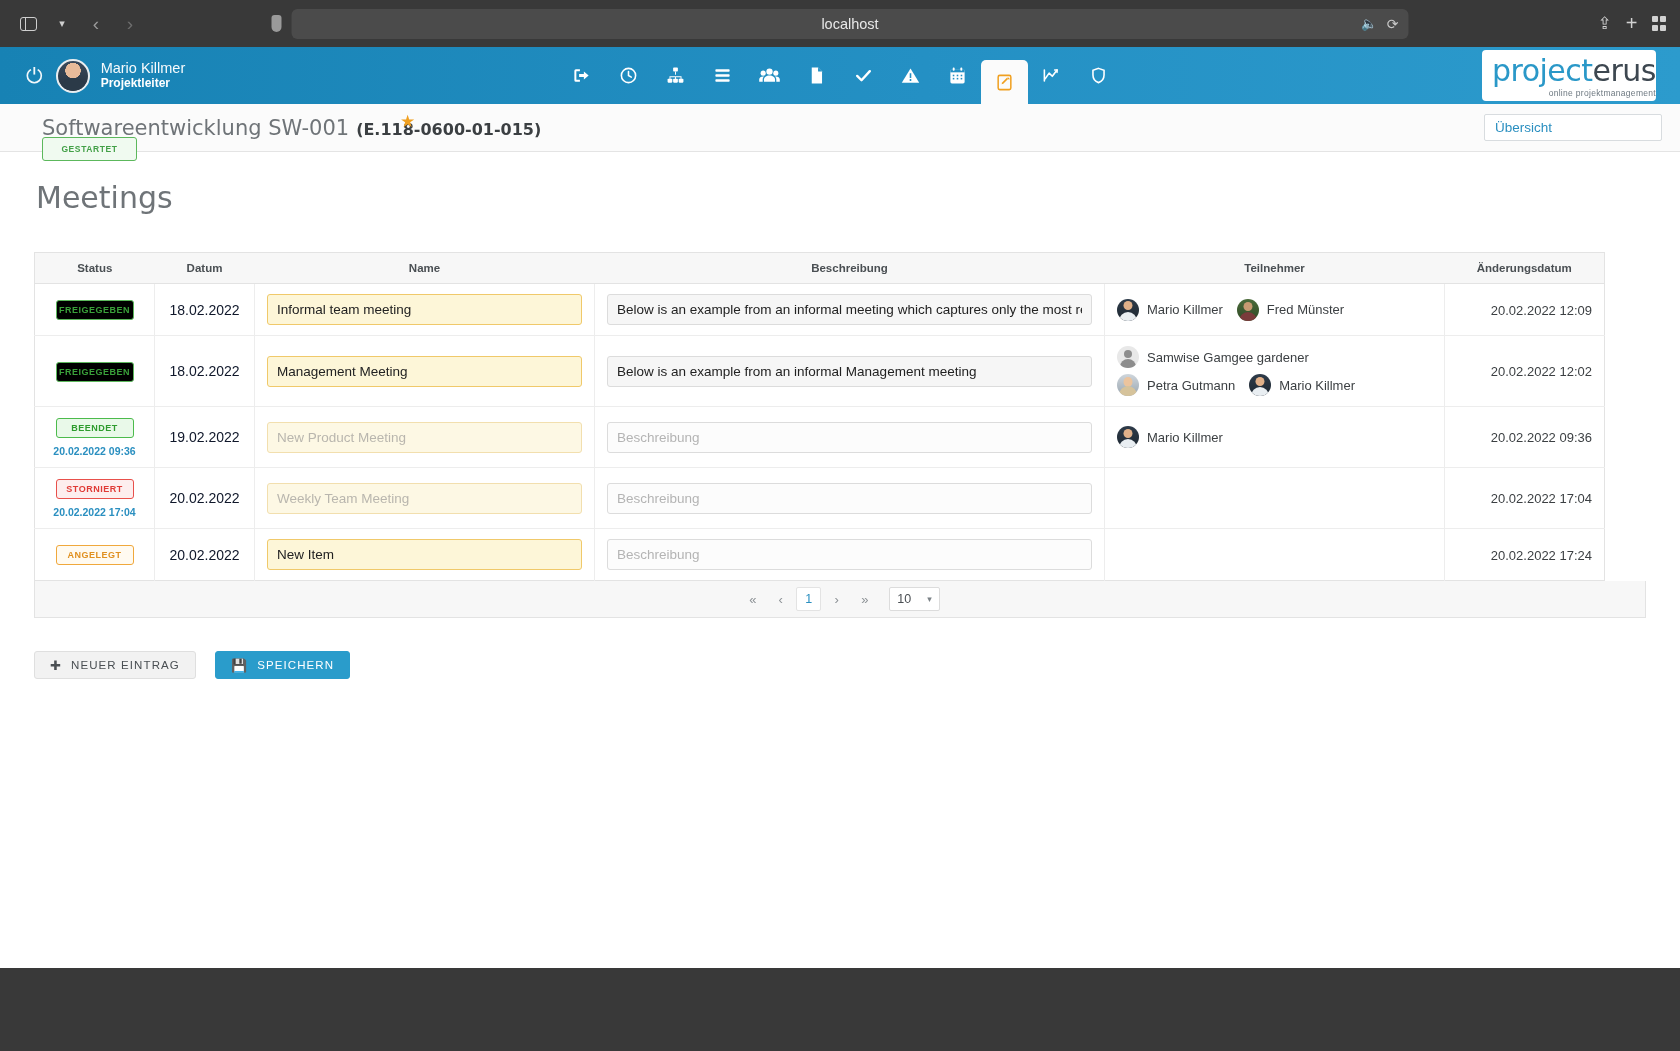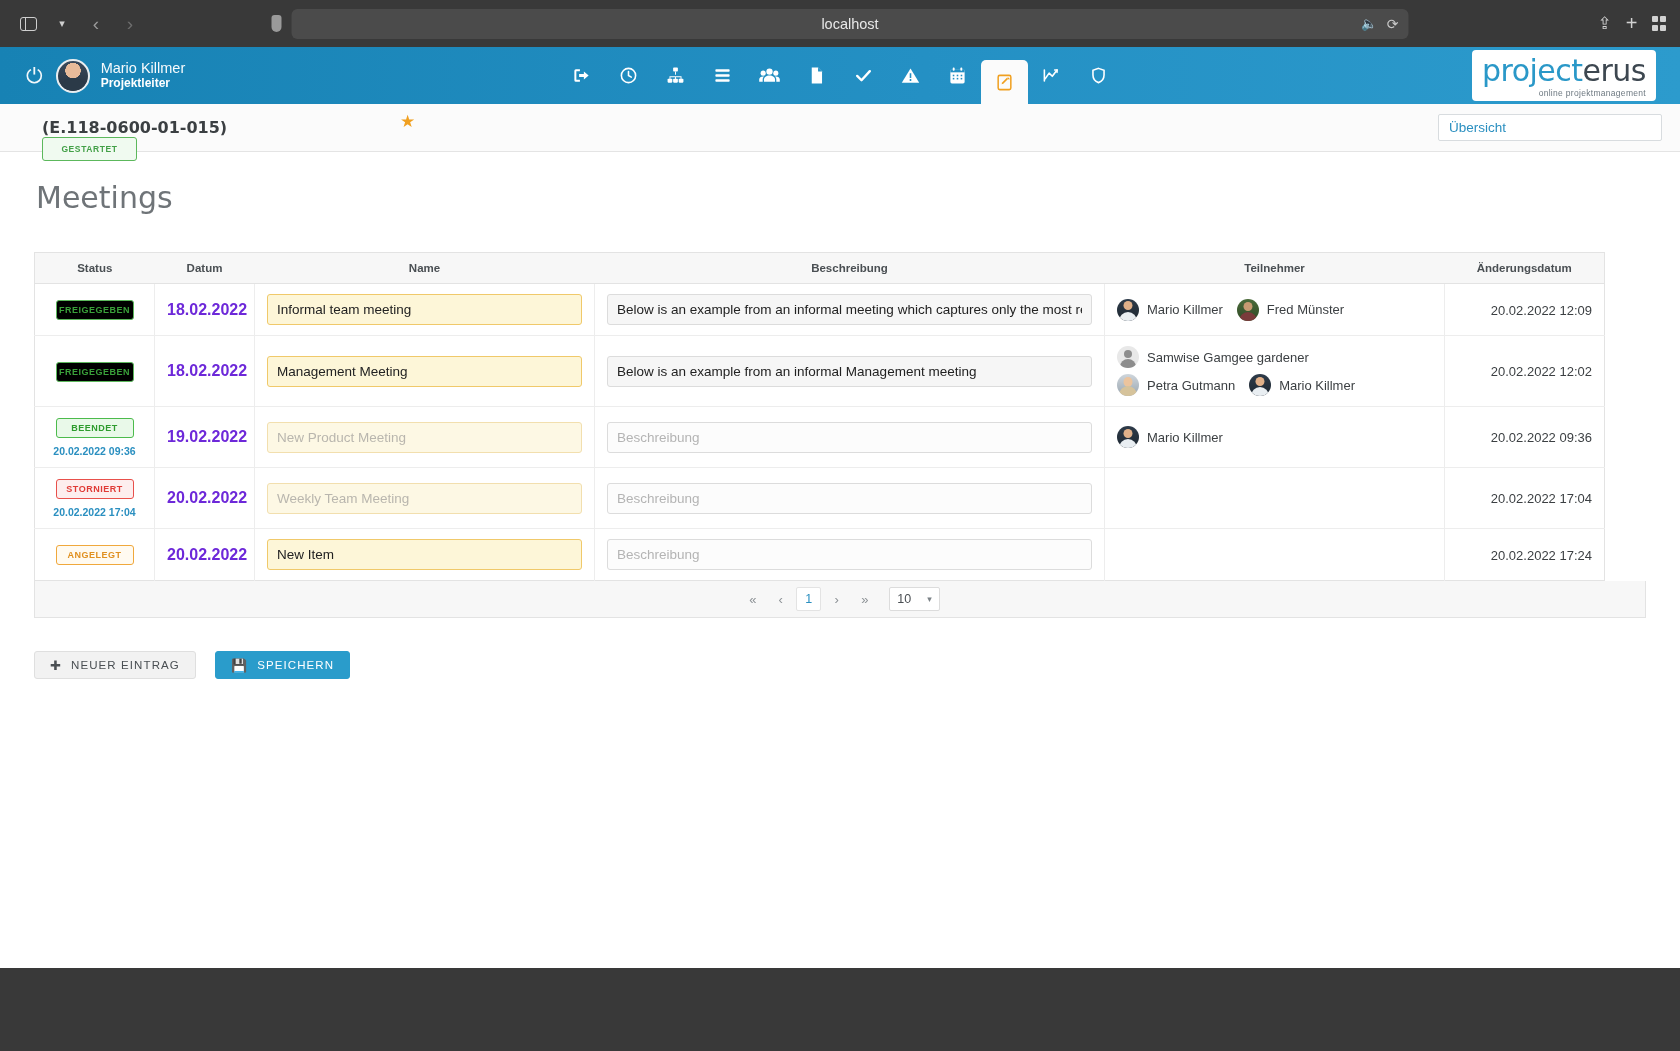--- a/index.html
+++ b/index.html
@@ -83,21 +83,21 @@
   }
   .nav-item.active{
     background:#fbfbfb;border-radius:5px 5px 0 0;height:44px;align-self:flex-end;
     color:#f0a020;
   }
   .nav-item svg{display:block;}
   .brand{
     margin-left:auto;margin-right:24px;display:flex;align-items:center;
   }
   .brand-box{
-    background:#ffffff;border-radius:4px;padding:6px 10px 4px 10px;
+    background:#ffffff;border-radius:4px;padding:6px 0 4px 10px;
     display:flex;flex-direction:column;align-items:flex-end;line-height:1;
   }
   .brand-main{font-size:30px;color:#2a98c8;letter-spacing:-0.5px;font-family:"DejaVu Sans",sans-serif;}
   .brand-main .dark{color:#3d4750;}
   .brand-sub{font-size:8.5px;color:#6d7880;margin-top:3px;letter-spacing:.3px;}
 
   
   .proj-strip{
     background:#fbfbfb;border-bottom:1px solid #e4e4e4;height:48px;
     display:flex;align-items:center;padding:0 18px 0 42px;position:relative;
@@ -108,21 +108,21 @@
   }
   .proj-code{font-size:16px;color:#3b3f42;font-weight:bold;}
   .star{color:#f0a020;font-size:17px;position:absolute;left:400px;top:7px;}
   .proj-status{
     position:absolute;left:42px;top:33px;
     border:1px solid #5cb85c;color:#43a047;background:#f0faf0;
     font-size:8.5px;font-weight:bold;letter-spacing:.6px;
     padding:6px 0;border-radius:3px;width:95px;text-align:center;
   }
   .overview-select{
-    margin-left:auto;width:224px;height:27px;border:1px solid #d8dcdf;background:#fff;
+    margin-left:auto;width:178px;height:27px;border:1px solid #d8dcdf;background:#fff;
     display:flex;align-items:center;padding:0 10px;color:#2a8fc0;font-size:13.5px;border-radius:2px;
   }
 
   
   .page{padding:28px 34px 0 34px;}
   .page-title{
     font-size:30px;color:#6f7478;font-weight:400;margin:0 0 22px 2px;
     font-family:"DejaVu Sans",sans-serif;
   }
 
@@ -151,21 +151,21 @@
   .badge{
     display:inline-block;font-size:9px;font-weight:bold;letter-spacing:.5px;
     padding:4px 0;border-radius:3px;width:78px;text-align:center;
   }
   .badge.green{border:1.4px solid #5cb85c;color:#3aa13a;background:#000000;}
   .badge.green-solid{border:1.8px solid #4cbb4c;color:#2e9c2e;background:#e9f9e9;}
   .badge.red{border:1.6px solid #e8504b;color:#e03b36;background:#fdeeee;}
   .badge.orange{border:1.4px solid #f0a83c;color:#e09020;background:#fffaf0;}
   .sub-ts{display:block;margin-top:7px;font-size:10.5px;color:#2a8fc0;font-weight:bold;}
 
-  .date-cell{font-size:16px;color:#6d28d9;font-weight:bold;}
+  .date-cell{font-size:14px;color:#0f172a;font-weight:normal;}
   .chg-cell{font-size:13px;color:#3b3f42;}
 
   input.fld{
     width:100%;height:31px;border-radius:3px;font-size:13.5px;padding:0 9px;
     font-family:"Liberation Sans",sans-serif;outline:none;
   }
   input.name-fld{background:#fdf6d8;border:1px solid #f0c96a;color:#222;}
   input.name-fld.ghost{background:#fdf8e4;border:1px solid #f2dfae;}
   input.name-fld.ghost::placeholder{color:#b9b6ae;}
   input.desc-fld{background:#f6f6f6;border:1px solid #dcdcdc;color:#222;}
@@ -364,20 +364,21 @@
   <div class="brand">
     <div class="brand-box">
       <div class="brand-main"><span>project</span><span class="dark">erus</span></div>
       <div class="brand-sub">online projektmanagement</div>
     </div>
   </div>
 </div>
 
 <div class="proj-strip">
   <div class="proj-title">
+    <span>Softwareentwicklung SW-001</span>
     <span class="proj-code">(E.118-0600-01-015)</span>
   </div>
   <span class="star">★</span>
   <span class="proj-status">GESTARTET</span>
   <div class="overview-select">
     <span>Übersicht</span>
   </div>
 </div>
 
 <div class="page">

